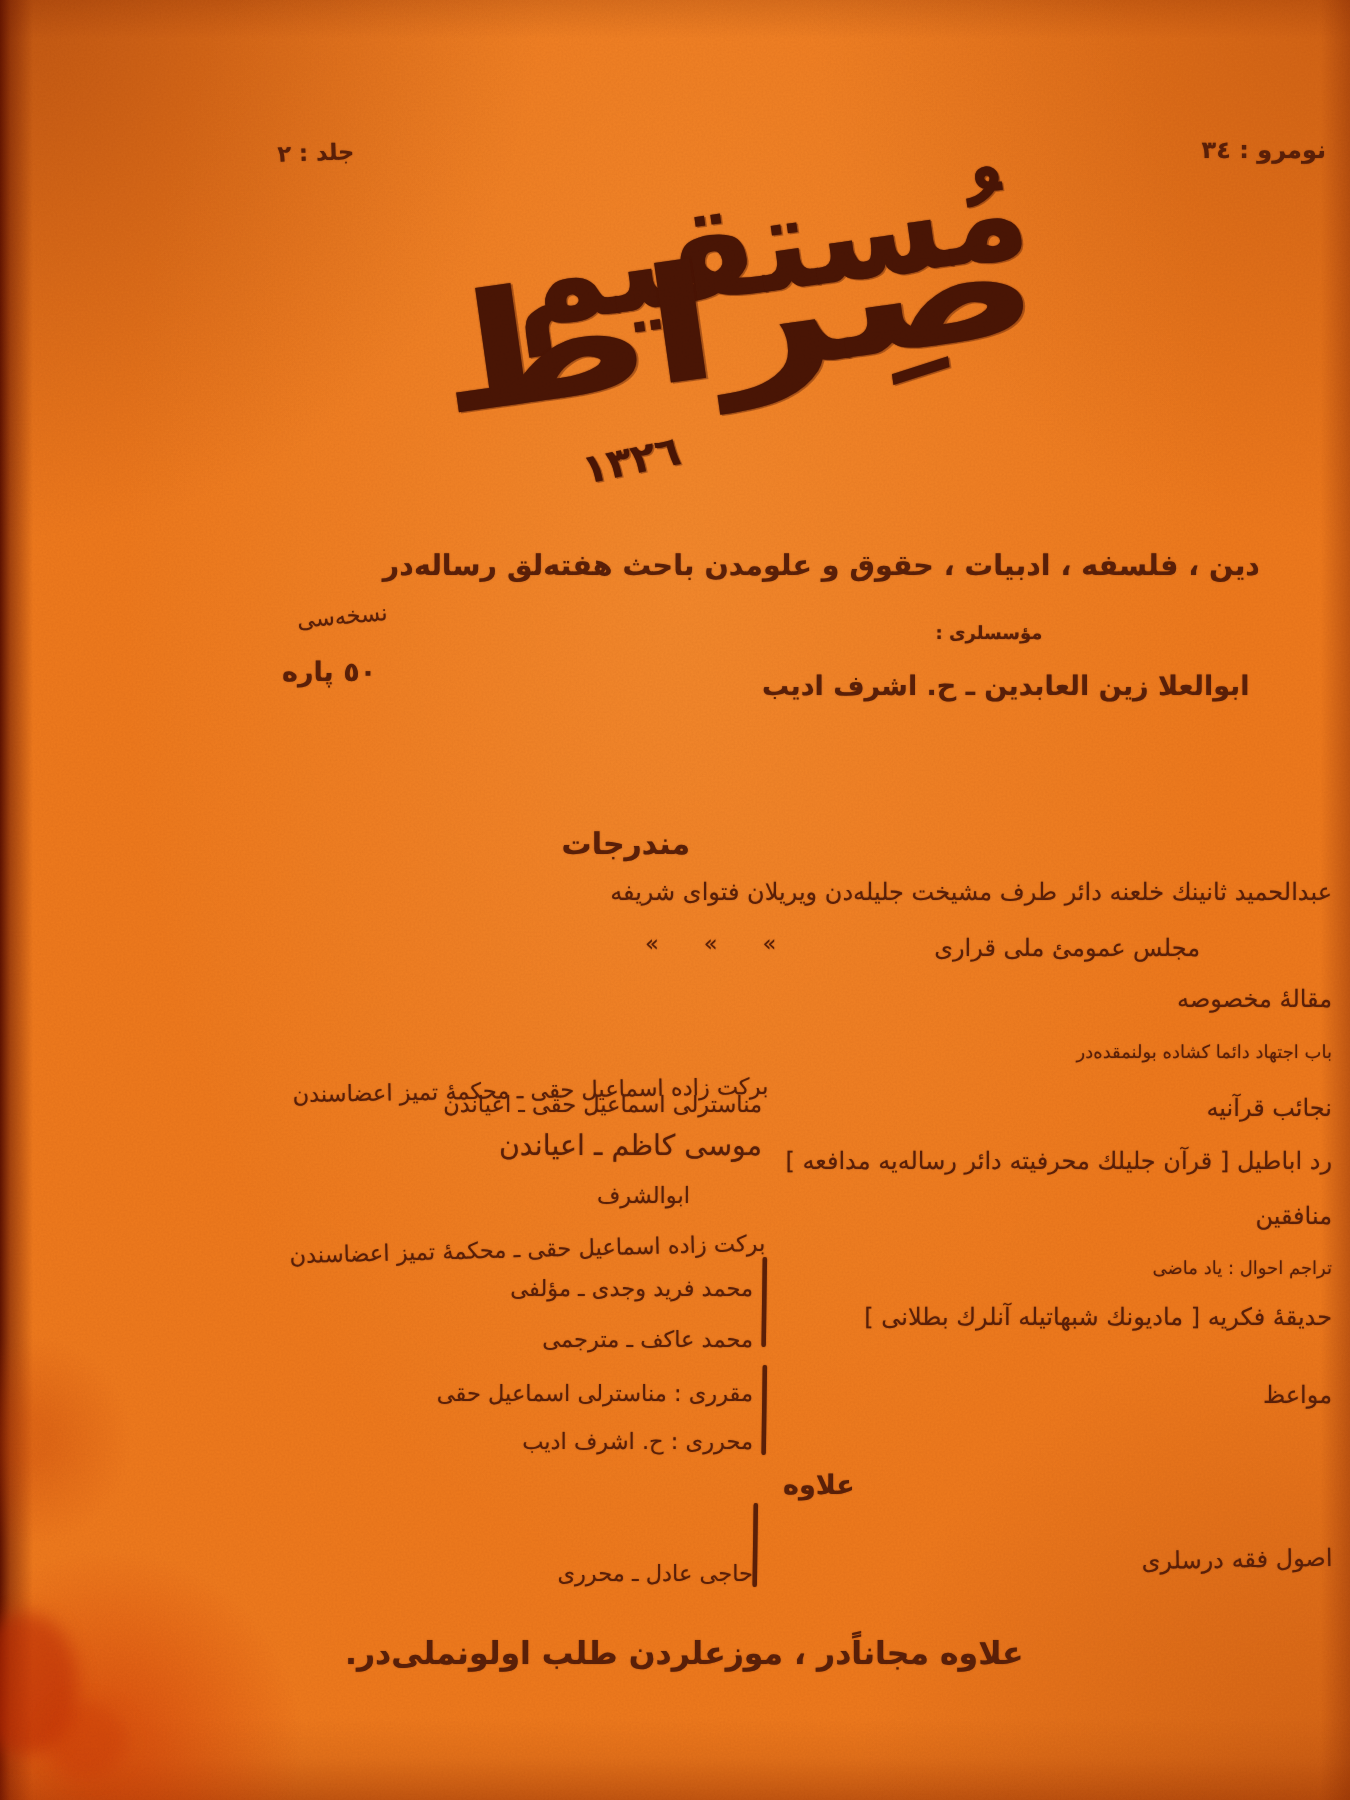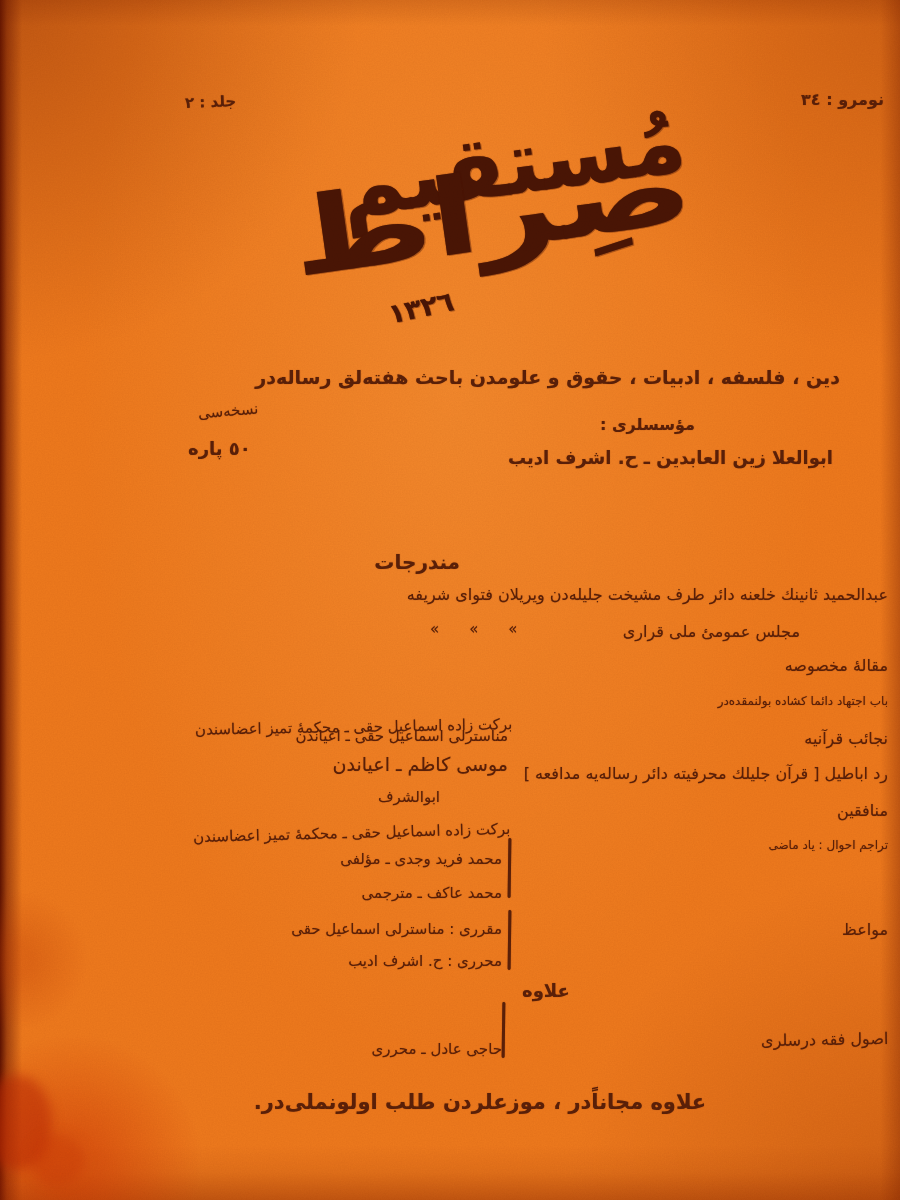--- a/index.html
+++ b/index.html
@@ -22,21 +22,21 @@
       linear-gradient(0deg, rgba(140,42,0,0.45) 0px, rgba(140,42,0,0.12) 28px, rgba(140,42,0,0) 55px),
       linear-gradient(180deg, rgba(150,55,5,0.30) 0px, rgba(150,55,5,0) 26px),
       #ee7a1d;
   }
   .grain{position:absolute;inset:0;mix-blend-mode:multiply;opacity:.55;pointer-events:none;}
   .t{
     position:absolute;white-space:nowrap;direction:rtl;unicode-bidi:plaintext;
     color:#5b2008;text-shadow:0 0 1px rgba(91,32,8,0.55);
   }
   .bold{font-weight:700;}
-  .center{text-align:center;}
+  .center{text-align:left;}
   .cal{
     color:#4a1505;font-weight:700;
     text-shadow:0 0 1px rgba(74,21,5,.8), 1px 1px 0 rgba(74,21,5,.35);
   }
   .bracket{
     position:absolute;width:3px;background:#5b2008;border-radius:2px;
     box-shadow:0 0 1px rgba(91,32,8,.6);transform:rotate(.8deg);
   }
   .stain{position:absolute;border-radius:50%;filter:blur(6px);pointer-events:none;}
 </style>
@@ -50,43 +50,44 @@
 
   <div class="t bold" style="right:16px;top:90px;font-size:16px;">نومرو : ٣٤</div>
   <div class="t bold" style="left:185px;top:93px;font-size:15px;transform:rotate(-2deg);">جلد : ٢</div>
 
   <div class="t cal" style="left:338px;top:112px;font-size:88px;transform:rotate(-8deg);">مُستقيم</div>
   <div class="t cal" style="left:300px;top:178px;font-size:106px;transform:rotate(-8deg) scaleX(1.28);transform-origin:left bottom;">صِراط</div>
   <div class="t cal" style="left:388px;top:292px;font-size:27px;letter-spacing:9px;transform:rotate(-12deg);">١٣٢٦</div>
 
   <div class="t bold center" style="left:280px;width:560px;top:366px;font-size:19px;">دين ، فلسفه ، ادبيات ، حقوق و علومدن باحث هفته‌لق رساله‌در</div>
 
-  <div class="t bold" style="right:205px;top:415px;font-size:16px;">مؤسسلرى :</div>
+  <div class="t bold" style="right:205px;top:415px;font-size:12px;">مؤسسلرى :</div>
   <div class="t bold" style="right:67px;top:447px;font-size:18px;">ابوالعلا زين العابدين ـ ح. اشرف اديب</div>
 
   <div class="t" style="left:198px;top:402px;font-size:15px;transform:rotate(-5deg);">نسخه‌سى</div>
   <div class="t bold" style="left:188px;top:438px;font-size:18px;">٥٠ پاره</div>
 
   <div class="t bold" style="right:440px;top:550px;font-size:20px;">مندرجات</div>
 
   <div class="t" style="right:12px;top:585px;font-size:16px;">عبدالحميد ثانينك خلعنه دائر طرف مشيخت جليله‌دن ويريلان فتواى شريفه</div>
   <div class="t" style="right:100px;top:622px;font-size:16px;">مجلس عمومئ ملى قرارى</div>
   <div class="t" style="left:430px;top:620px;font-size:15px;">«  «  «</div>
   <div class="t" style="right:12px;top:656px;font-size:16px;">مقالهٔ مخصوصه</div>
   <div class="t" style="right:12px;top:694px;font-size:12px;">باب اجتهاد دائما كشاده بولنمقده‌در</div>
   <div class="t" style="right:12px;top:729px;font-size:16px;">نجائب قرآنيه</div>
   <div class="t" style="right:12px;top:764px;font-size:16px;">رد اباطيل [ قرآن جليلك محرفيته دائر رساله‌يه مدافعه ]</div>
   <div class="t" style="right:12px;top:801px;font-size:16px;">منافقين</div>
   <div class="t" style="right:12px;top:838px;font-size:12px;">تراجم احوال : ياد ماضى</div>
+  <div class="t" style="right:12px;top:868px;font-size:16px;">حديقهٔ فكريه [ ماديونك شبهاتيله آنلرك بطلانى ]</div>
   <div class="t" style="right:12px;top:920px;font-size:16px;">مواعظ</div>
 
   <div class="t" style="right:392px;top:683px;font-size:15px;margin-top:44px;">مناسترلى اسماعيل حقى ـ اعياندن</div>
   <div class="t" style="right:388px;top:718px;font-size:15px;transform:rotate(-1deg);">بركت زاده اسماعيل حقى ـ محكمهٔ تميز اعضاسندن</div>
   <div class="t" style="right:392px;top:753px;font-size:19px;">موسى كاظم ـ اعياندن</div>
-  <div class="t" style="right:460px;top:788px;font-size:15px;text-align:right;">ابوالشرف</div>
+  <div class="t" style="right:440px;top:788px;font-size:15px;text-align:right;">ابوالشرف</div>
   <div class="t" style="right:390px;top:824px;font-size:15px;transform:rotate(-1.5deg);">بركت زاده اسماعيل حقى ـ محكمهٔ تميز اعضاسندن</div>
 
   <div class="bracket" style="left:508px;top:838px;height:60px;"></div>
   <div class="t" style="right:398px;top:850px;font-size:15px;">محمد فريد وجدى ـ مؤلفى</div>
   <div class="t" style="right:398px;top:884px;font-size:15px;">محمد عاكف ـ مترجمى</div>
 
   <div class="bracket" style="left:508px;top:910px;height:60px;"></div>
   <div class="t" style="right:398px;top:920px;font-size:15px;">مقررى : مناسترلى اسماعيل حقى</div>
   <div class="t" style="right:398px;top:952px;font-size:15px;">محررى : ح. اشرف اديب</div>
 

